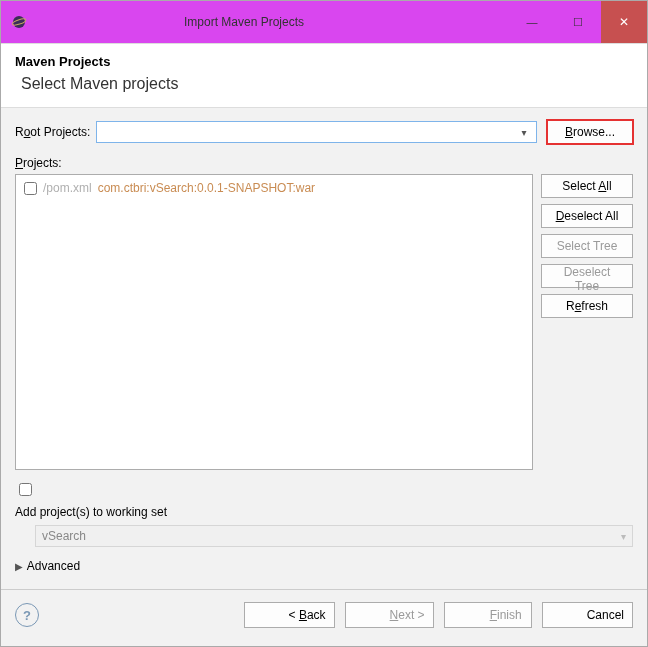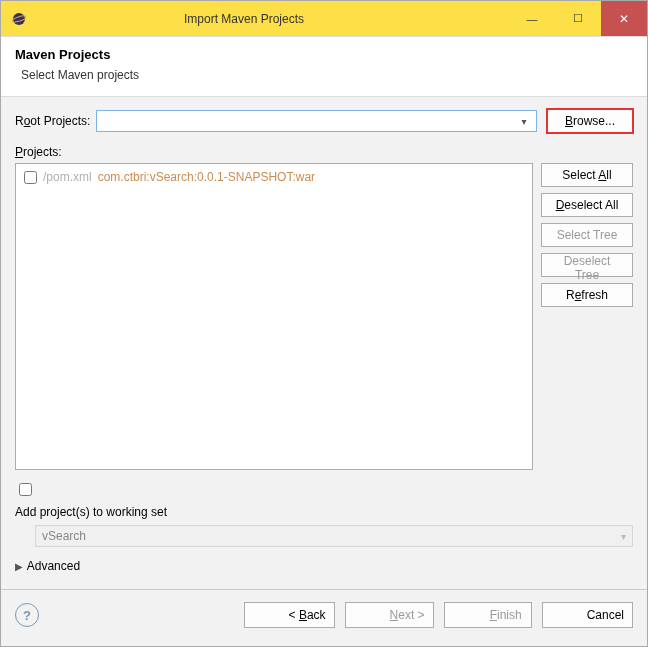--- a/index.html
+++ b/index.html
@@ -11,22 +11,22 @@
     color: #000;
   }
   .window {
     width: 648px; height: 647px;
     background: #fff;
     display: flex; flex-direction: column;
     border: 1px solid #aaa;
   }
   
   .titlebar {
-    height: 36px;
-    background: #fde047;
+    height: 43px;
+    background: #d946ef;
     display: flex; align-items: center;
     border-bottom: 1px solid #ddd;
   }
   .titlebar-icon {
     width: 20px; height: 20px; margin-left: 8px;
     display: flex; align-items: center; justify-content: center;
   }
   .titlebar-title {
     flex: 1; text-align: center;
     font-size: 12px; color: #333;
@@ -41,21 +41,21 @@
     cursor: pointer;
   }
   .win-btn.close { background: #c75050; color: #fff; font-size: 12px; }
   
   .banner {
     background: #fff;
     padding: 10px 14px 14px 14px;
     border-bottom: 1px solid #ddd;
   }
   .banner-title { font-weight: bold; font-size: 13px; color: #000; }
-  .banner-sub { font-size: 12px; color: #333; margin-top: 6px; margin-left: 6px; }
+  .banner-sub { font-size: 16px; color: #333; margin-top: 6px; margin-left: 6px; }
   
   .content {
     flex: 1;
     background: #f2f2f2;
     padding: 12px 14px 6px 14px;
     display: flex; flex-direction: column;
   }
   .row { display: flex; align-items: center; margin-bottom: 10px; }
   .lbl { margin-right: 6px; color: #000; }
   .u { text-decoration: underline; }

